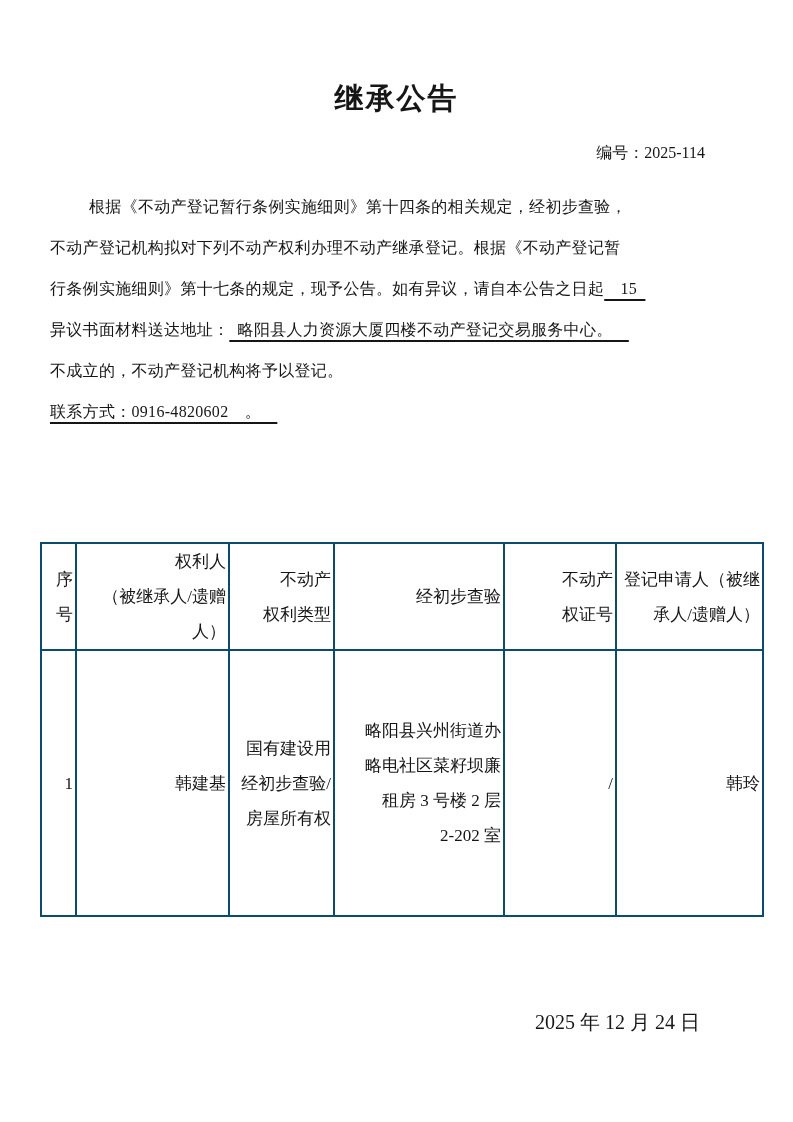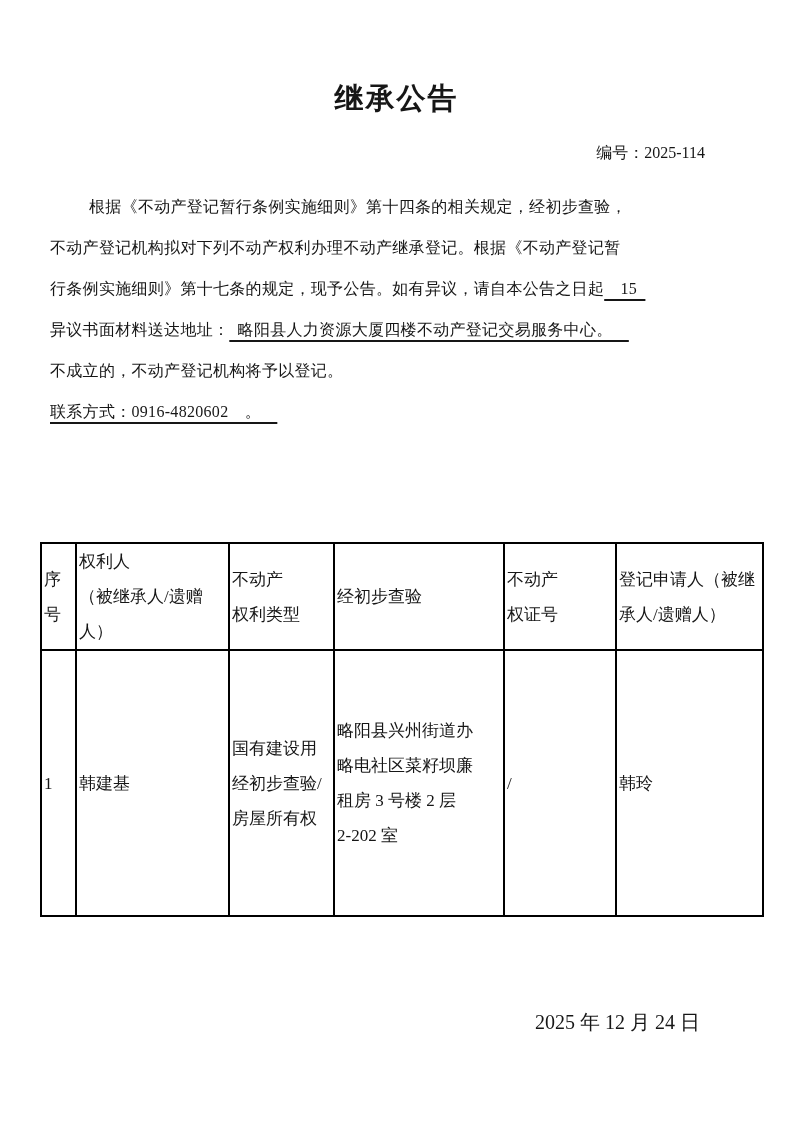--- a/index.html
+++ b/index.html
@@ -65,25 +65,25 @@
   table.announcement {
     position: absolute;
     top: 542px;
     left: 40px;
     width: 722px;
     border-collapse: collapse;
     table-layout: fixed;
   }
   table.announcement th,
   table.announcement td {
-    border: 2px solid #000000;
+    border: 2px solid #0c4a6e;
     font-size: 17px;
     font-weight: normal;
     line-height: 35px;
-    text-align: left;
+    text-align: right;
     vertical-align: middle;
     white-space: pre-line;
     padding: 0 2px;
     overflow: hidden;
   }
   tr.header-row  { height: 101px; }
   tr.data-row    { height: 266px; }
   .footer-agency {
     position: absolute;
     top: 956px;

